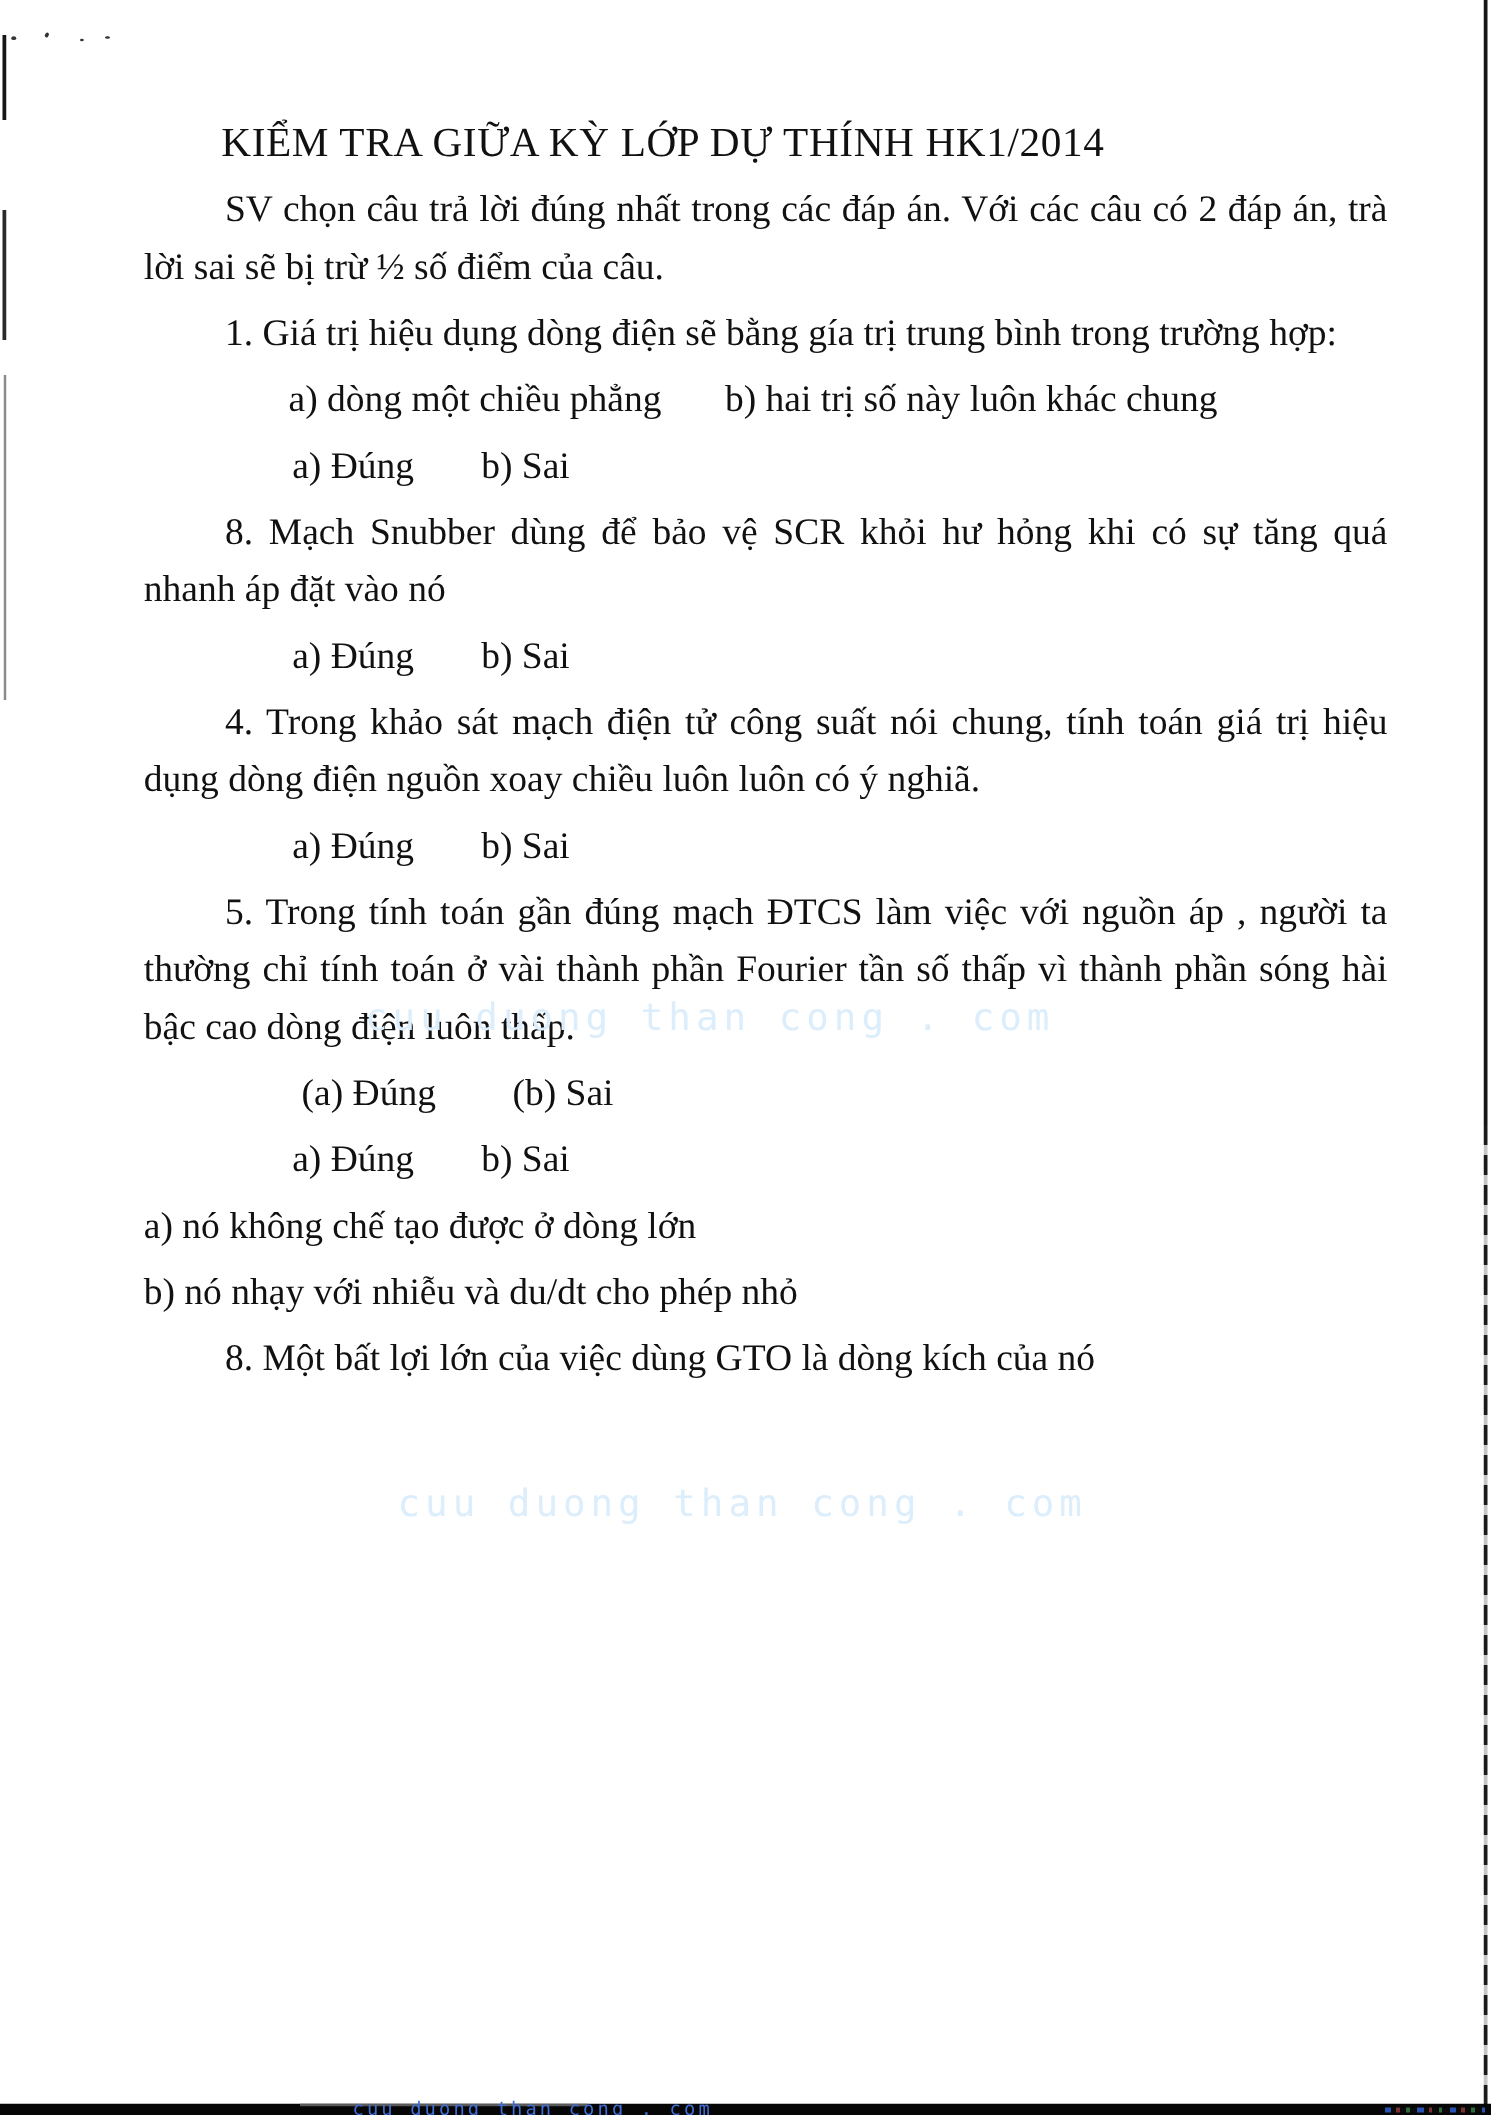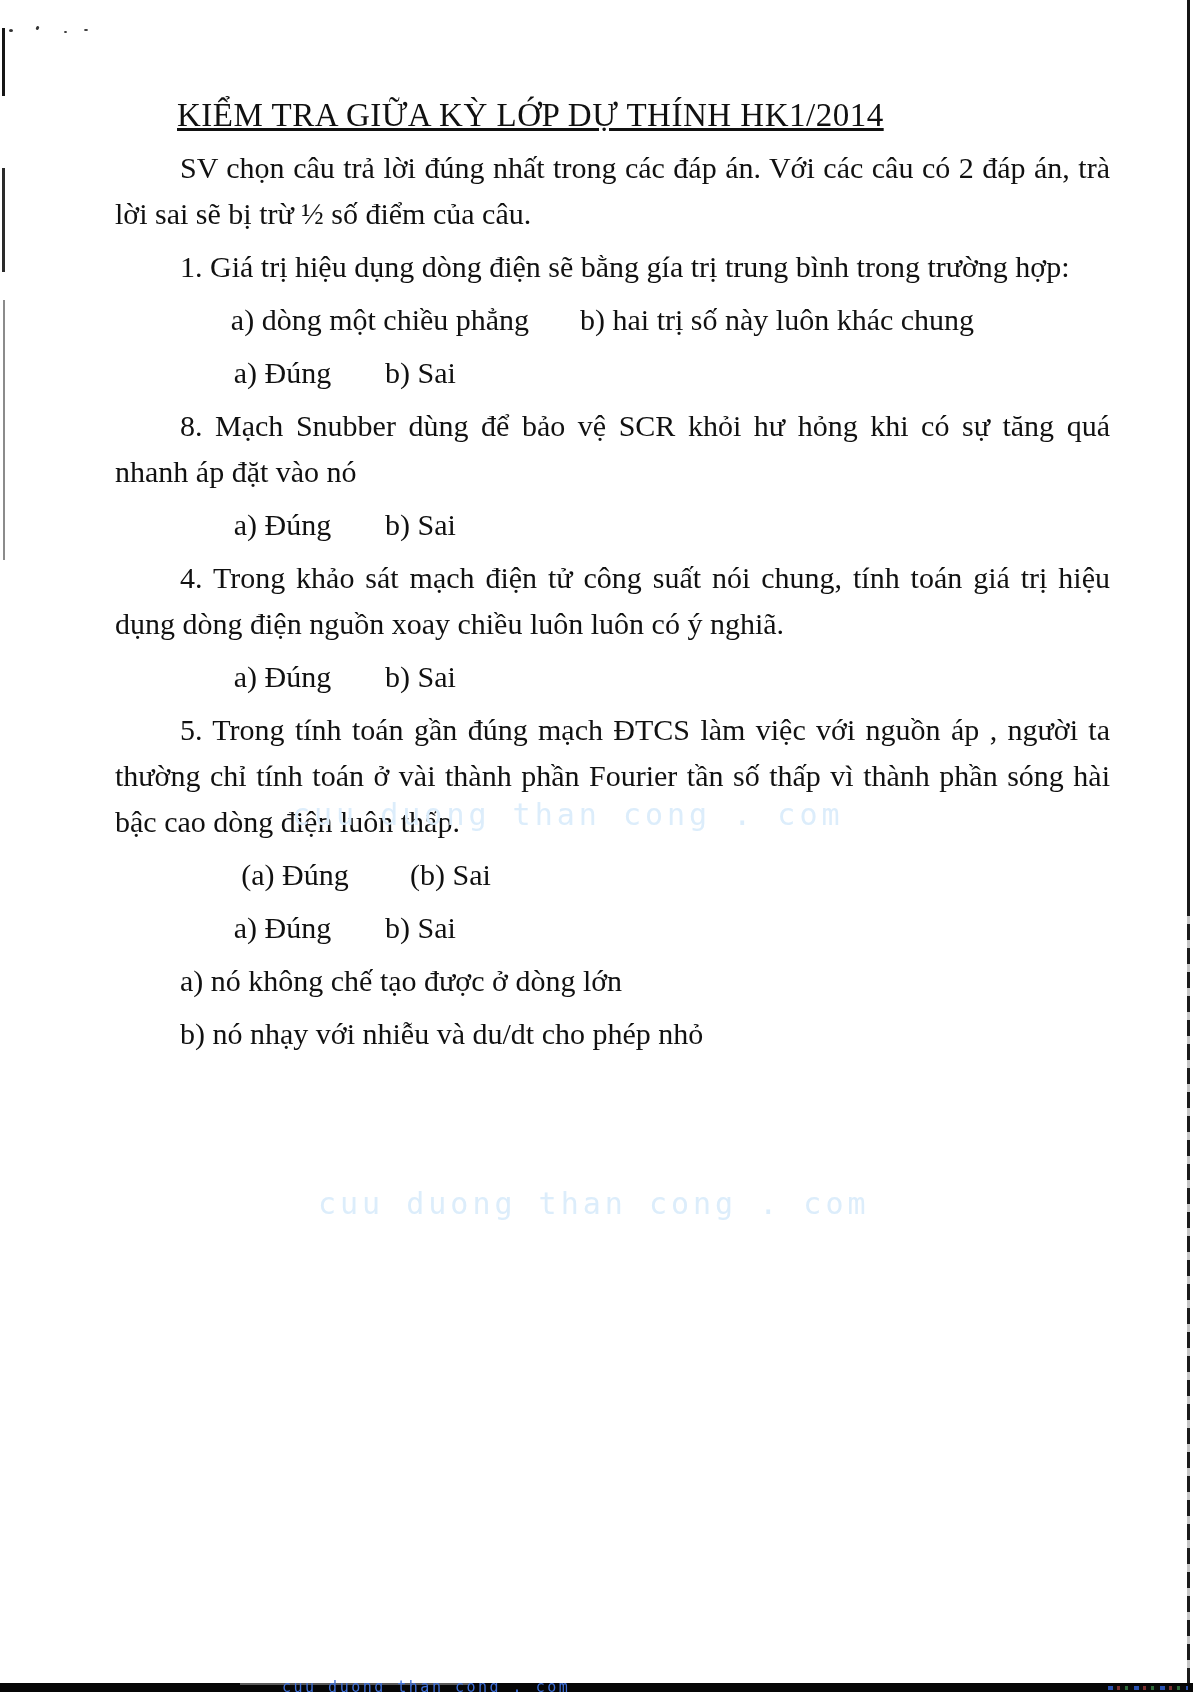--- a/index.html
+++ b/index.html
@@ -28,32 +28,31 @@
     font-size: 30px;
     line-height: 46px;
   }
   .content > * { margin: 0 0 7px 0; }
   .title {
     font-size: 33px;
     font-weight: normal;
     margin-left: 62px;
     white-space: nowrap;
     letter-spacing: 0.5px;
-    text-decoration: underline;
   }
   .para {
     text-indent: 65px;
     text-align: justify;
     text-align-last: left;
   }
   .opts { margin-left: 65px; }
   .opt-a { display: inline-block; min-width: 205px; text-align: center; }
   .opt-a.w400 { min-width: 400px; }
   .opt-a.w230 { min-width: 230px; }
-  .opt-line { margin-left: 65px; }
+  .opt-line { }
 
   
   .watermark {
     position: absolute;
     font-family: "DejaVu Sans Mono", monospace;
     font-size: 30px;
     letter-spacing: 4px;
     color: #dcedfb;
     white-space: nowrap;
     pointer-events: none;
@@ -150,20 +149,21 @@
       <span class="opt-a w230">(a) Đúng</span><span>(b) Sai</span>
     </p>
 
     <p class="opts">
       <span class="opt-a">a) Đúng</span><span>b) Sai</span>
     </p>
 
     <p class="opt-line">a) nó không chế tạo được ở dòng lớn</p>
     <p class="opt-line">b) nó nhạy với nhiễu và du/dt cho phép nhỏ</p>
 
+    <p class="para">8. Một bất lợi lớn của việc dùng GTO là dòng kích của nó</p>
   </div>
 
   <div class="watermark wm1">cuu duong than cong . com</div>
   <div class="watermark wm2">cuu duong than cong . com</div>
 
   <div class="bottom-bar"></div>
   <div class="bar-notch"></div>
   <div class="bar-noise"></div>
   <span class="wm-bottom">cuu duong than cong . com</span>
 

